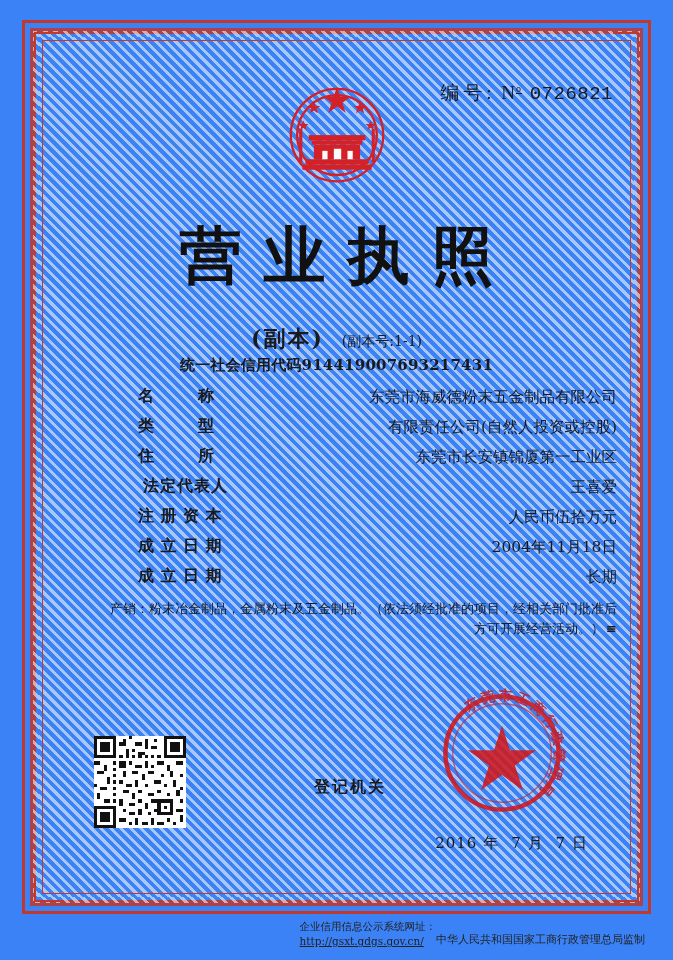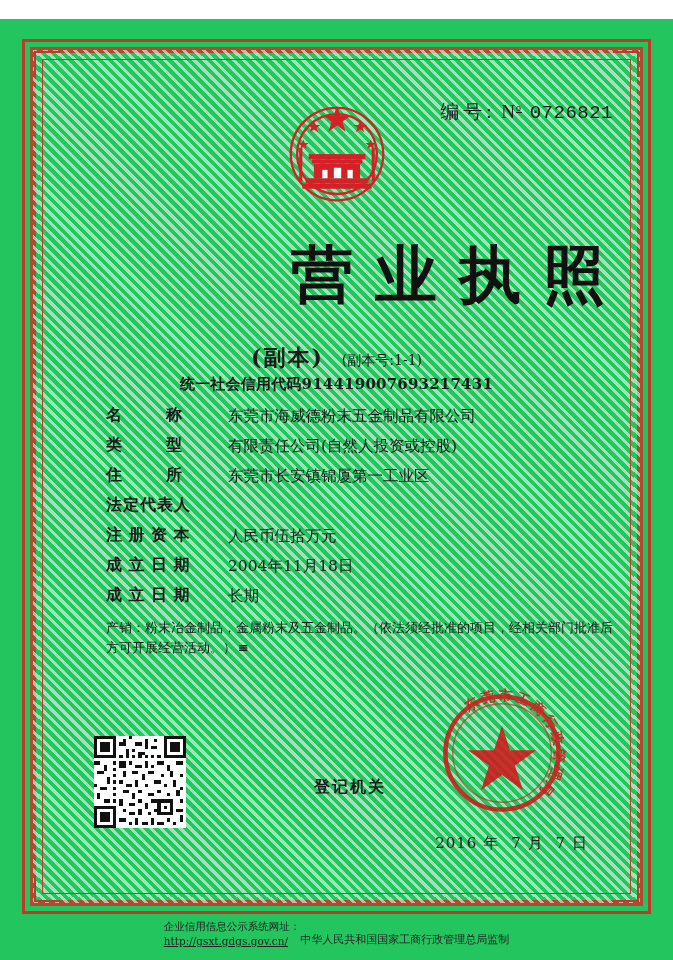--- a/index.html
+++ b/index.html
@@ -12,22 +12,21 @@
     height: 960px;
     font-family: "Liberation Serif", serif;
     color: #1a1a1a;
     position: relative;
     overflow: hidden;
   }
 
   .page {
     position: absolute;
     inset: 0;
-    background: #22c55e;
-    margin-top: 19px;
+    background: #3b82f6;
   }
 
   
   .border-outer {
     position: absolute;
     left: 22px;
     top: 20px;
     right: 22px;
     bottom: 46px;
     border: 3px solid #c0392b;
@@ -123,21 +122,21 @@
     width: 126px;
     height: 126px;
   }
 
   
   .title {
     position: absolute;
     left: 0;
     right: 0;
     top: 170px;
-    text-align: right;
+    text-align: center;
     font-size: 62px;
     font-weight: bold;
     letter-spacing: 22px;
     text-indent: 22px;
     color: #111;
     font-family: "DejaVu Serif", serif;
   }
   .subtitle-row {
     position: absolute;
     left: 0;
@@ -175,20 +174,21 @@
     position: absolute;
     left: 60px;
     right: 10px;
     top: 342px;
   }
   .field {
     display: flex;
     align-items: flex-start;
     margin-bottom: 6px;
     min-height: 24px;
+    text-align: right;
   }
   .field .k {
     width: 122px;
     flex: 0 0 122px;
     font-size: 16px;
     font-weight: bold;
     letter-spacing: 0.5px;
     font-family: "DejaVu Serif", serif;
     white-space: nowrap;
   }
@@ -256,21 +256,21 @@
   }
   .date-line span { margin: 0 3px; }
 
   
   .footer {
     position: absolute;
     left: 28px;
     right: 28px;
     bottom: 10px;
     display: flex;
-    justify-content: center;
+    justify-content: flex-end;
     align-items: flex-end;
     font-size: 10.5px;
     color: #222;
     font-family: "DejaVu Serif", serif;
   }
   .footer .left { line-height: 1.5; }
   .footer .left .url { text-decoration: underline; }
   .footer .right { font-size: 11px; padding-bottom: 3px; }
 </style>
 </head>
@@ -352,20 +352,21 @@
         <div class="v">有限责任公司(自然人投资或控股)</div>
       </div>
 
       <div class="field">
         <div class="k sp4">住　所</div>
         <div class="v">东莞市长安镇锦厦第一工业区</div>
       </div>
 
       <div class="field">
         <div class="k sp5">法定代表人</div>
+        <div class="v">王喜爱</div>
       </div>
 
       <div class="field">
         <div class="k sp3">注册资本</div>
         <div class="v">人民币伍拾万元</div>
       </div>
 
       <div class="field">
         <div class="k sp3">成立日期</div>
         <div class="v">2004年11月18日</div>

